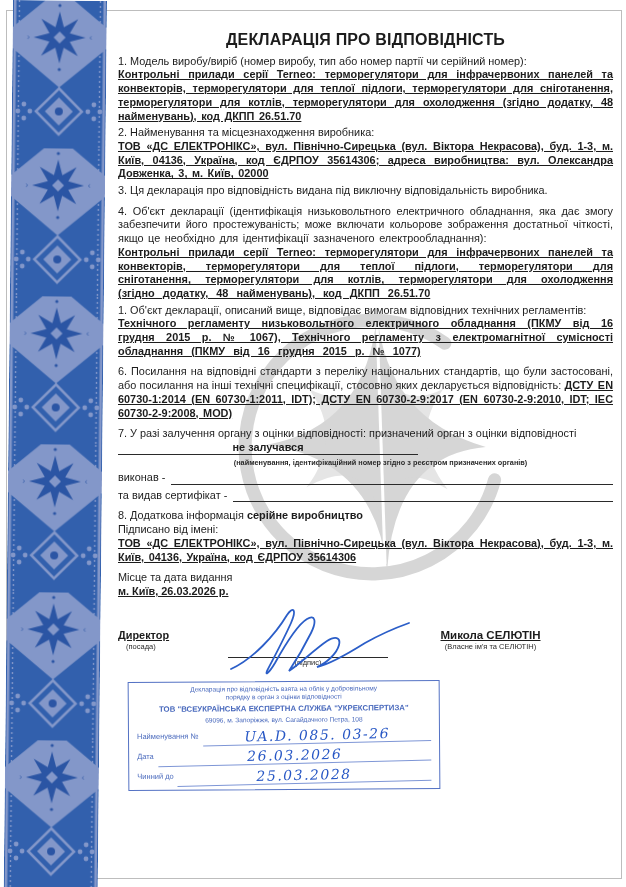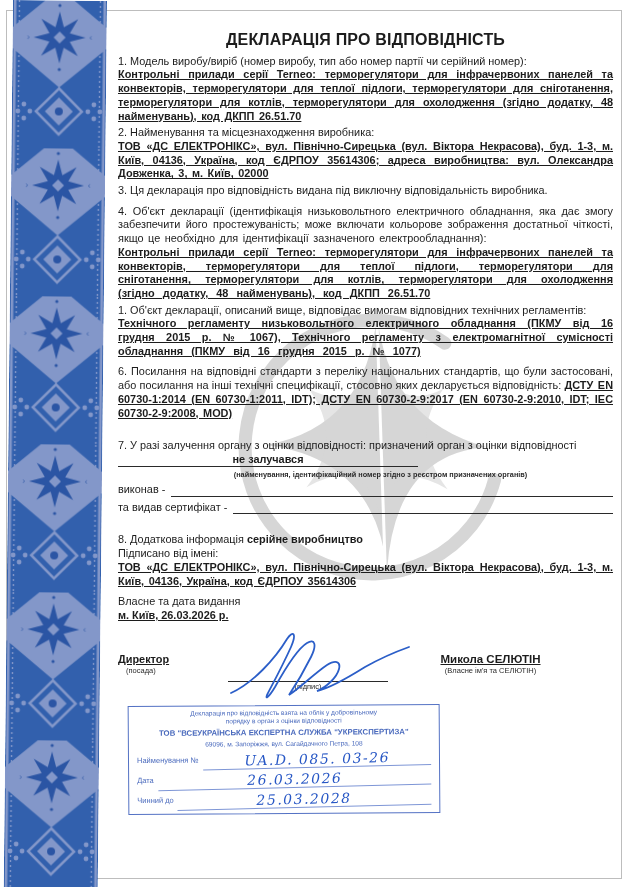--- a/index.html
+++ b/index.html
@@ -27,21 +27,21 @@
   }
   .title{
     font-size:16px;font-weight:700;text-align:center;margin:0 0 8px 0;
     letter-spacing:0.2px;
   }
   .para{margin:3px 0;}
   .bu{font-weight:700;text-decoration:underline;}
   .v-wide{word-spacing:5px;}
   .v-sm{word-spacing:1.5px;}
   .gap6{margin-top:7px;}
-  .gap9{margin-top:19px;}
+  .gap9{margin-top:7px;}
   .blank-line{
     display:inline-block;min-width:300px;border-bottom:1.1px solid #2a2a2a;
     text-align:center;font-weight:700;line-height:13px;
   }
   .caption{
     font-size:7.3px;line-height:9px;text-align:center;color:#2a2a2a;
     text-align:center;margin:1px 0 2px 30px;font-weight:bold;
   }
   .fill-row{display:flex;align-items:flex-end;margin:4px 0 0 0;}
   .fill-row .lbl{white-space:nowrap;padding-right:6px;}
@@ -162,21 +162,21 @@
 
   <div class="fill-row">
     <span class="lbl">та видав сертифікат -</span>
     <span class="fill"></span>
   </div>
 
   <p class="para gap9"><span>8. Додаткова інформація </span><b>серійне виробництво</b><br>
     <span>Підписано від імені:</span><br>
     <span class="bu v-sm">ТОВ «ДС ЕЛЕКТРОНІКС», вул. Північно-Сирецька (вул. Віктора Некрасова), буд. 1-3, м. Київ, 04136, Україна, код ЄДРПОУ 35614306</span></p>
 
-  <p class="para gap6"><span>Власне та дата видання</span><br>
+  <p class="para gap6"><span>Місце та дата видання</span><br>
     <span class="bu">м. Київ, 26.03.2026 р.</span></p>
 
   <div class="sig-row">
     <div class="sig-col pos-col">
       <span class="bu">Директор</span>
       <div class="cap">(посада)</div>
     </div>
     <div class="sig-col sig-mid">
       <svg class="sig-svg" viewBox="0 0 190 75" xmlns="http://www.w3.org/2000/svg">
         <path d="M 8 68 C 30 58 52 34 64 14 C 70 5 74 8 68 22 C 58 44 48 62 44 70 C 42 75 46 72 52 62 C 62 44 74 24 84 18 C 92 13 94 20 88 32 C 80 48 70 64 66 70 C 78 62 92 48 104 40 C 112 35 118 36 116 44 C 114 52 104 62 94 66 C 108 63 126 52 142 42 C 158 33 172 27 186 22" fill="none" stroke="#2b5ec8" stroke-width="1.8" stroke-linecap="round"></path>

